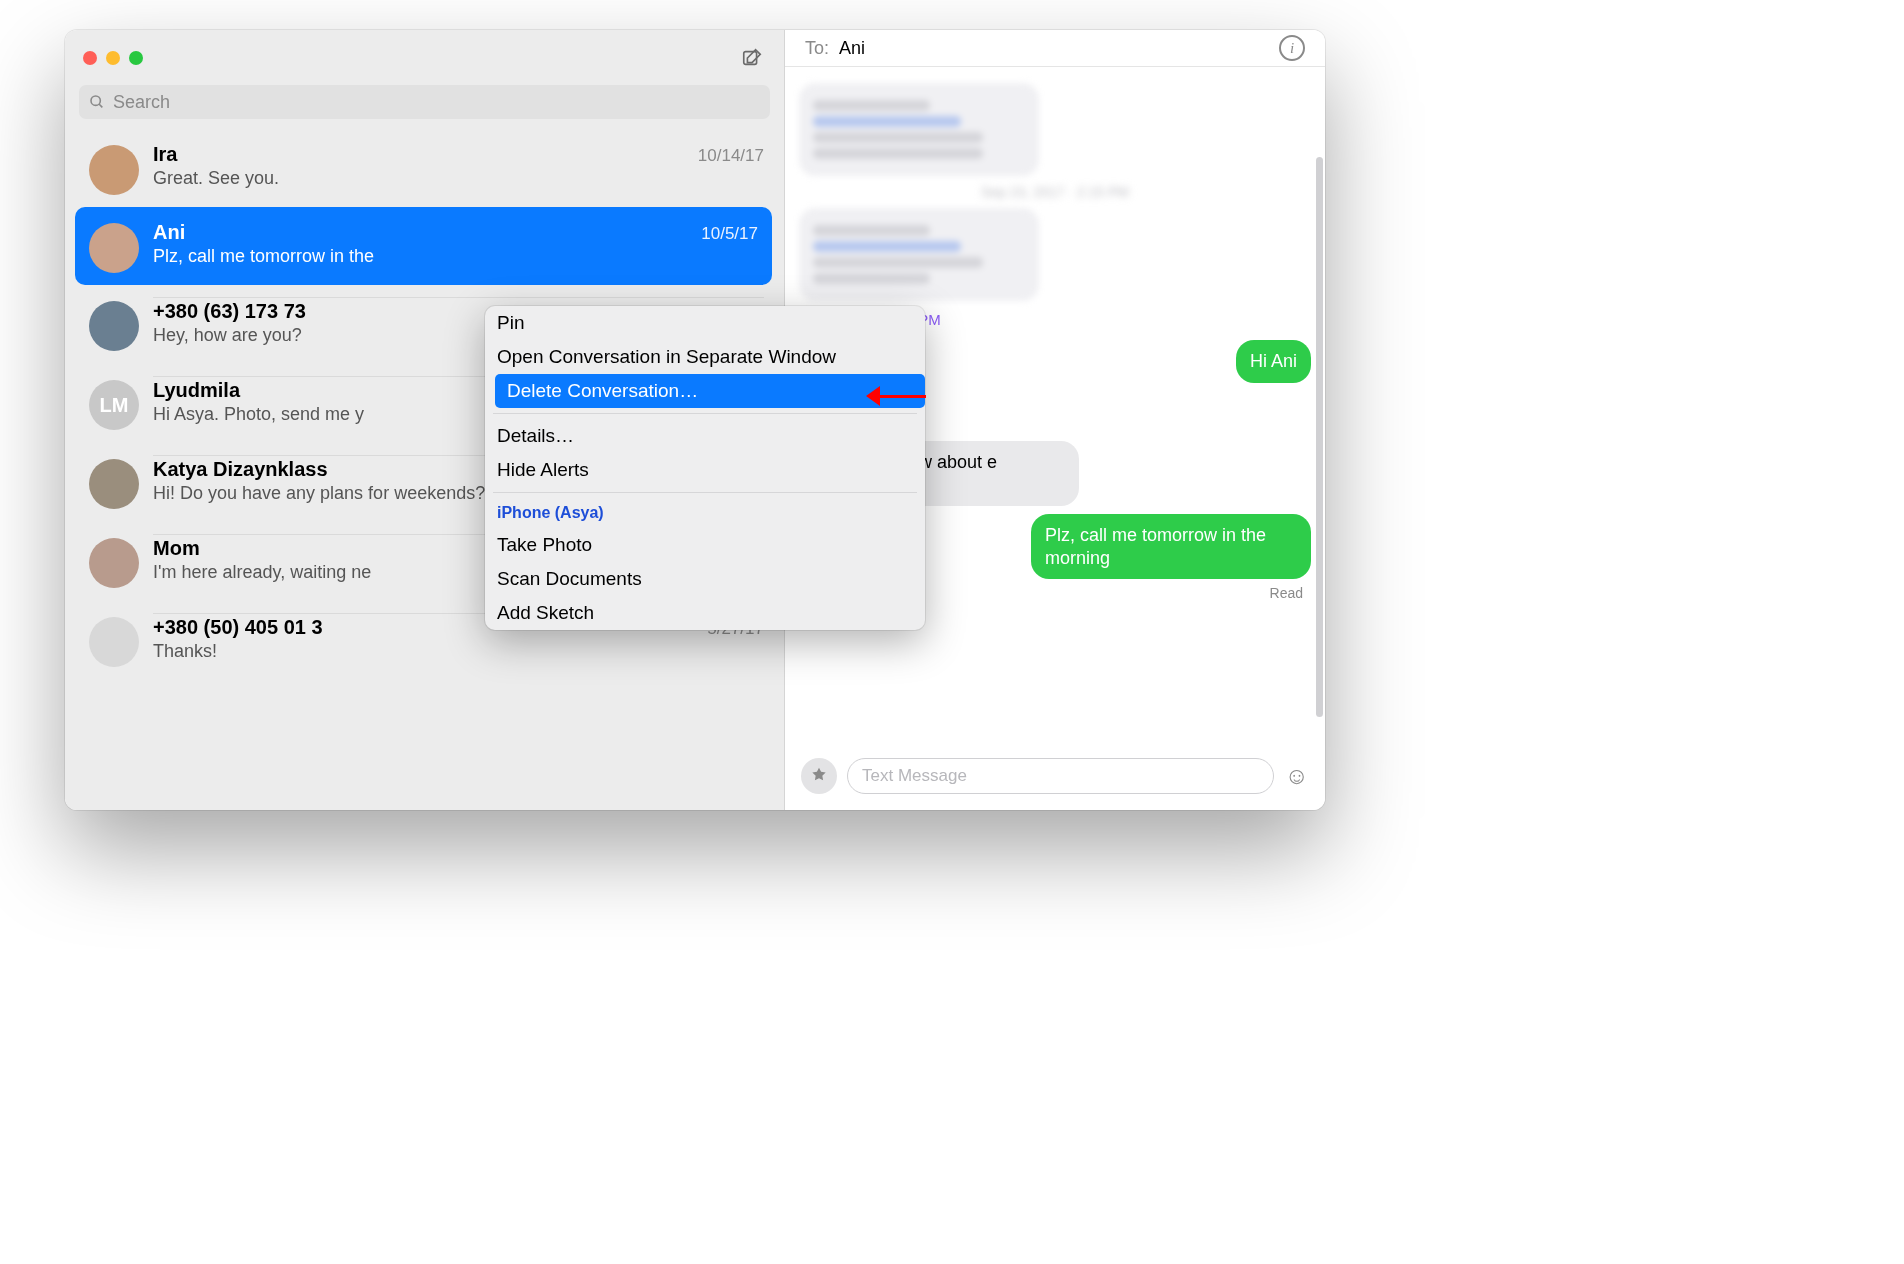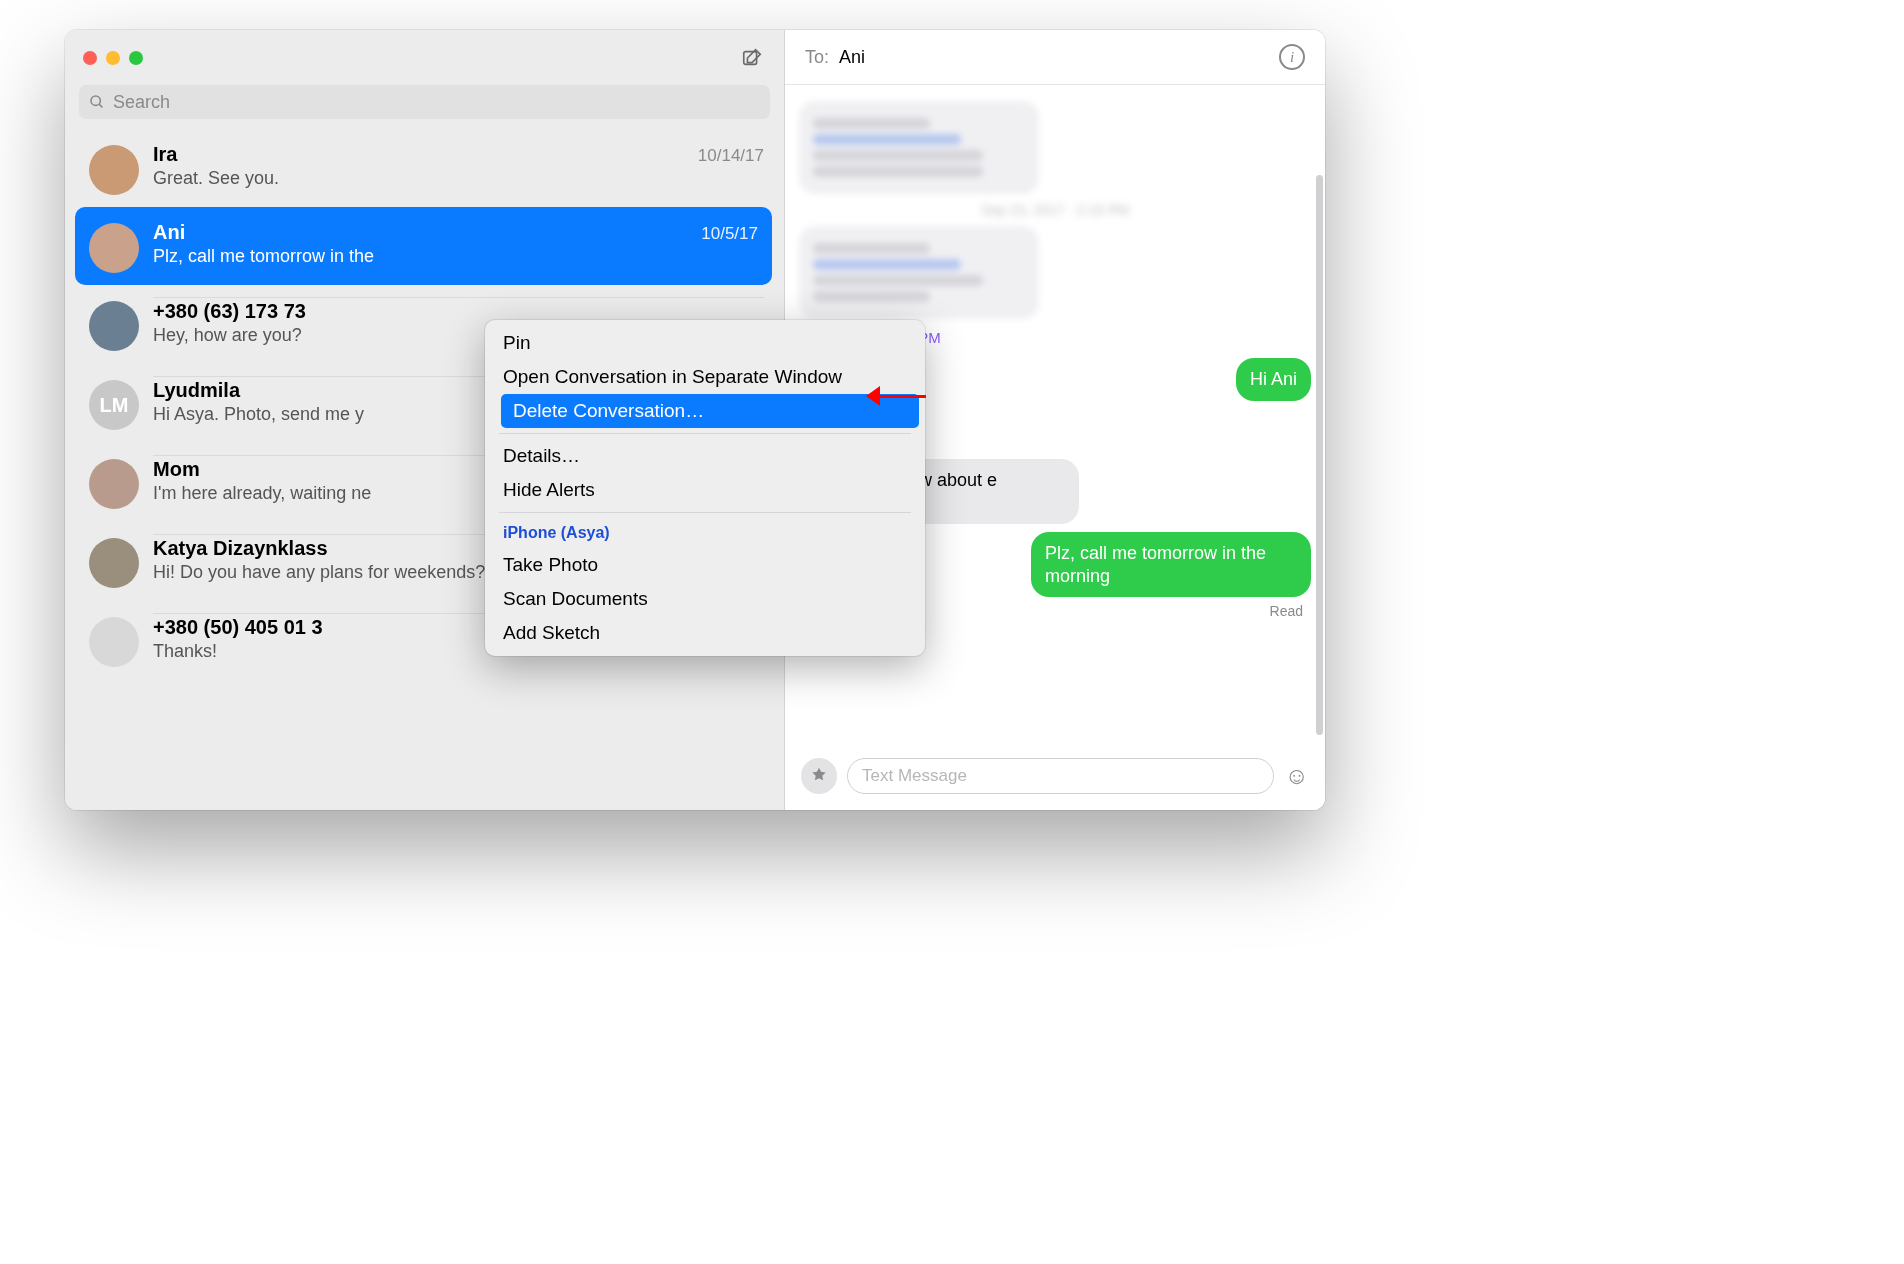--- a/index.html
+++ b/index.html
@@ -89,21 +89,21 @@
   .date { margin-left:auto; font-size:17px; color:#8a8a8a; }
   .convo.selected .date { color:#eaf2ff; }
   .preview { font-size:18px; color:#555; margin-top:2px; white-space:nowrap; overflow:hidden; text-overflow:ellipsis; }
   .convo.selected .preview { color:#fff; }
   
   .pane {
     flex:1; display:flex; flex-direction:column; background:#fff;
     min-width:0;
   }
   .header {
-    height:55px; display:flex; align-items:center; padding:0 20px;
+    height:37px; display:flex; align-items:center; padding:0 20px;
     gap:10px; border-bottom:1px solid #e5e5e5;
   }
   .header-label { color:#8a8a8a; font-size:18px; }
   .header-recipient { color:#000; font-size:18px; }
   .details-btn {
     margin-left:auto; width:26px; height:26px; display:flex; align-items:center; justify-content:center;
     color:#8a8a8a; cursor:pointer; border:2px solid #8a8a8a; border-radius:50%;
     font-size:15px; font-family:Georgia, serif; font-style:italic;
   }
   .thread {
@@ -150,26 +150,25 @@
   }
   .msg-input input::placeholder { color:#b7b7bb; }
   .emoji-btn { color:#8a8a8a; font-size:24px; cursor:pointer; }
   .pane-scrollbar {
     position:absolute; right:2px; top:90px; width:7px; height:560px;
     background:#c4c4c8; border-radius:4px; opacity:0.8;
   }
   
   .context-menu {
     position:absolute;
-    top:290px; left:420px;
+    top:276px; left:420px;
     width:440px;
     background:#eeeeef;
     border-radius:10px;
     box-shadow: 0 12px 40px rgba(0,0,0,0.30), 0 0 0 1px rgba(0,0,0,0.08);
-    padding:6px;
     z-index:50;
   }
   .cm-item {
     font-size:19px; color:#000;
     padding:6px 12px; border-radius:5px;
     cursor:default;
   }
   .cm-item.highlight { background:#0a7aff; color:#fff;margin-left:10px; }
   .cm-sep { height:1px; background:#d6d6d8; margin:5px 8px; }
   .cm-heading { font-size:16px; color:#1d4ed8; padding:6px 12px;font-weight:bold; }
@@ -251,35 +250,35 @@
         <div class="convo">
           <div class="avatar" style="background: rgb(200, 200, 200);">LM</div>
           <div class="meta">
             <div class="row1">
               <span class="name">Lyudmila</span>
             </div>
             <div class="preview">Hi Asya. Photo, send me y</div>
           </div>
         </div>
         <div class="convo">
+          <div class="avatar" style="background: rgb(154, 142, 125);"></div>
+          <div class="meta">
+            <div class="row1">
+              <span class="name">Katya Dizaynklass</span>
+            </div>
+            <div class="preview">Hi! Do you have any plans for weekends?</div>
+          </div>
+        </div>
+        <div class="convo">
           <div class="avatar" style="background: rgb(184, 155, 141);"></div>
           <div class="meta">
             <div class="row1">
               <span class="name">Mom</span>
             </div>
             <div class="preview">I'm here already, waiting ne</div>
-          </div>
-        </div>
-        <div class="convo">
-          <div class="avatar" style="background: rgb(154, 142, 125);"></div>
-          <div class="meta">
-            <div class="row1">
-              <span class="name">Katya Dizaynklass</span>
-            </div>
-            <div class="preview">Hi! Do you have any plans for weekends?</div>
           </div>
         </div>
         <div class="convo">
           <div class="avatar" style="background: rgb(216, 216, 216);"></div>
           <div class="meta">
             <div class="row1">
               <span class="name">+380 (50) 405 01 3</span>
               <span class="date">5/27/17</span>
             </div>
             <div class="preview">Thanks!</div>

